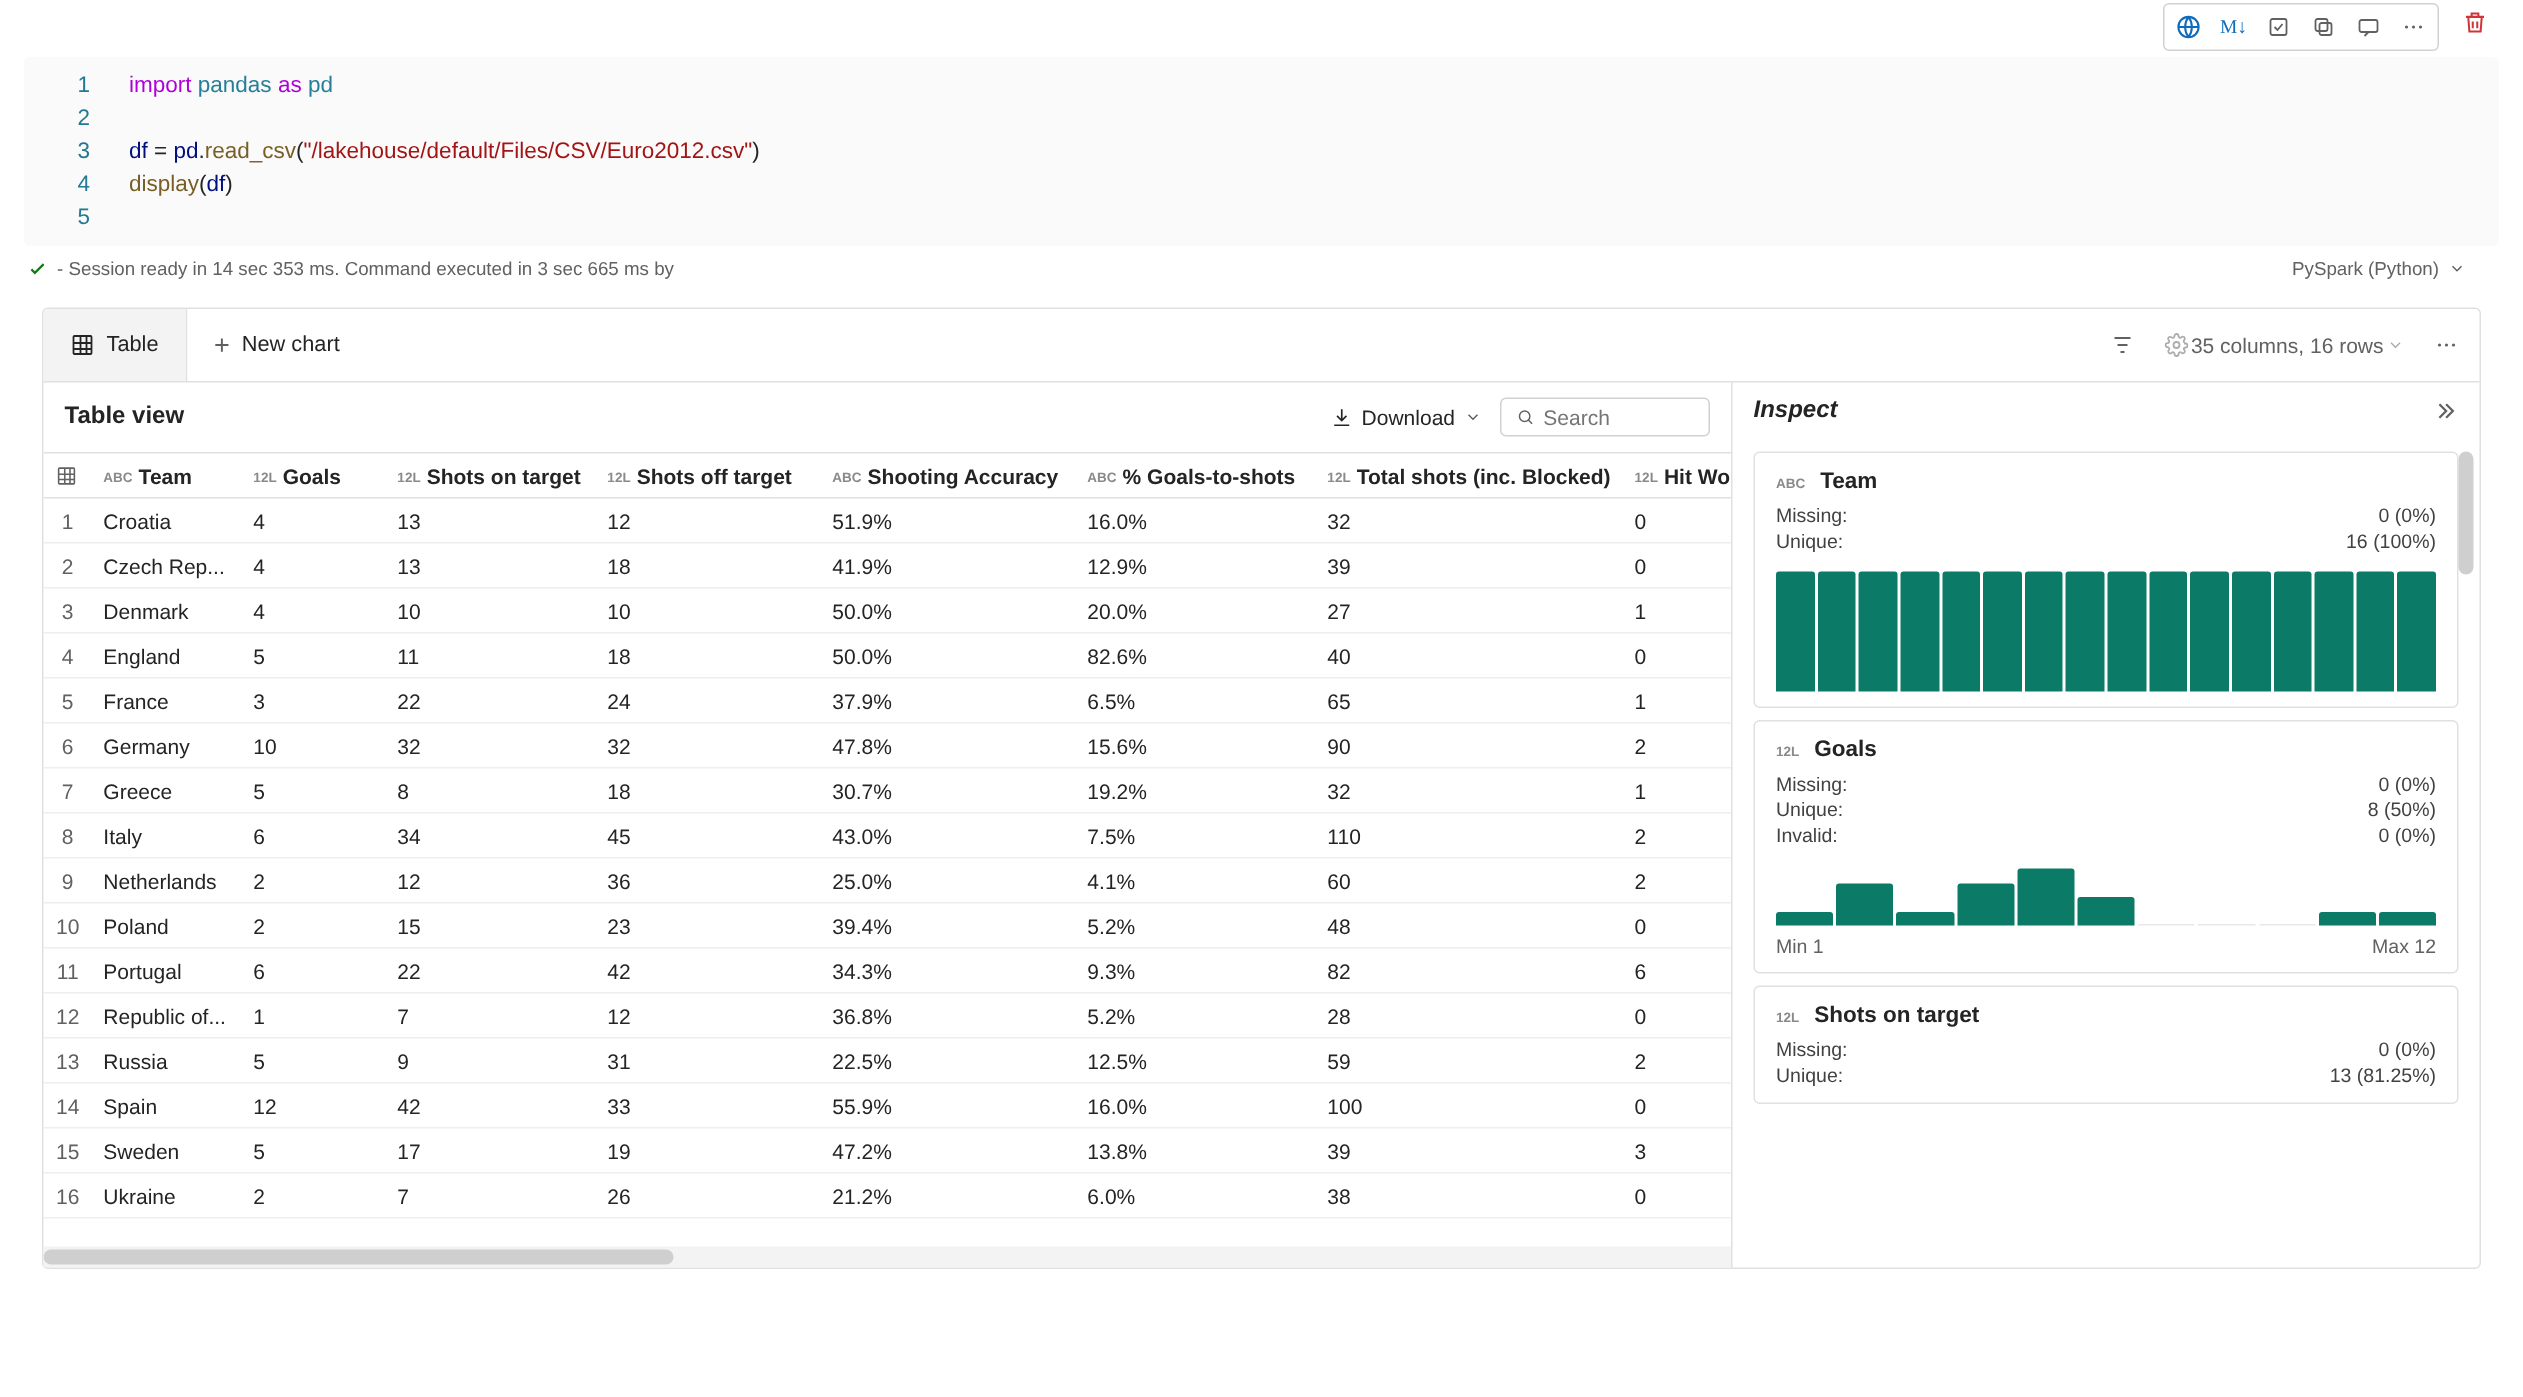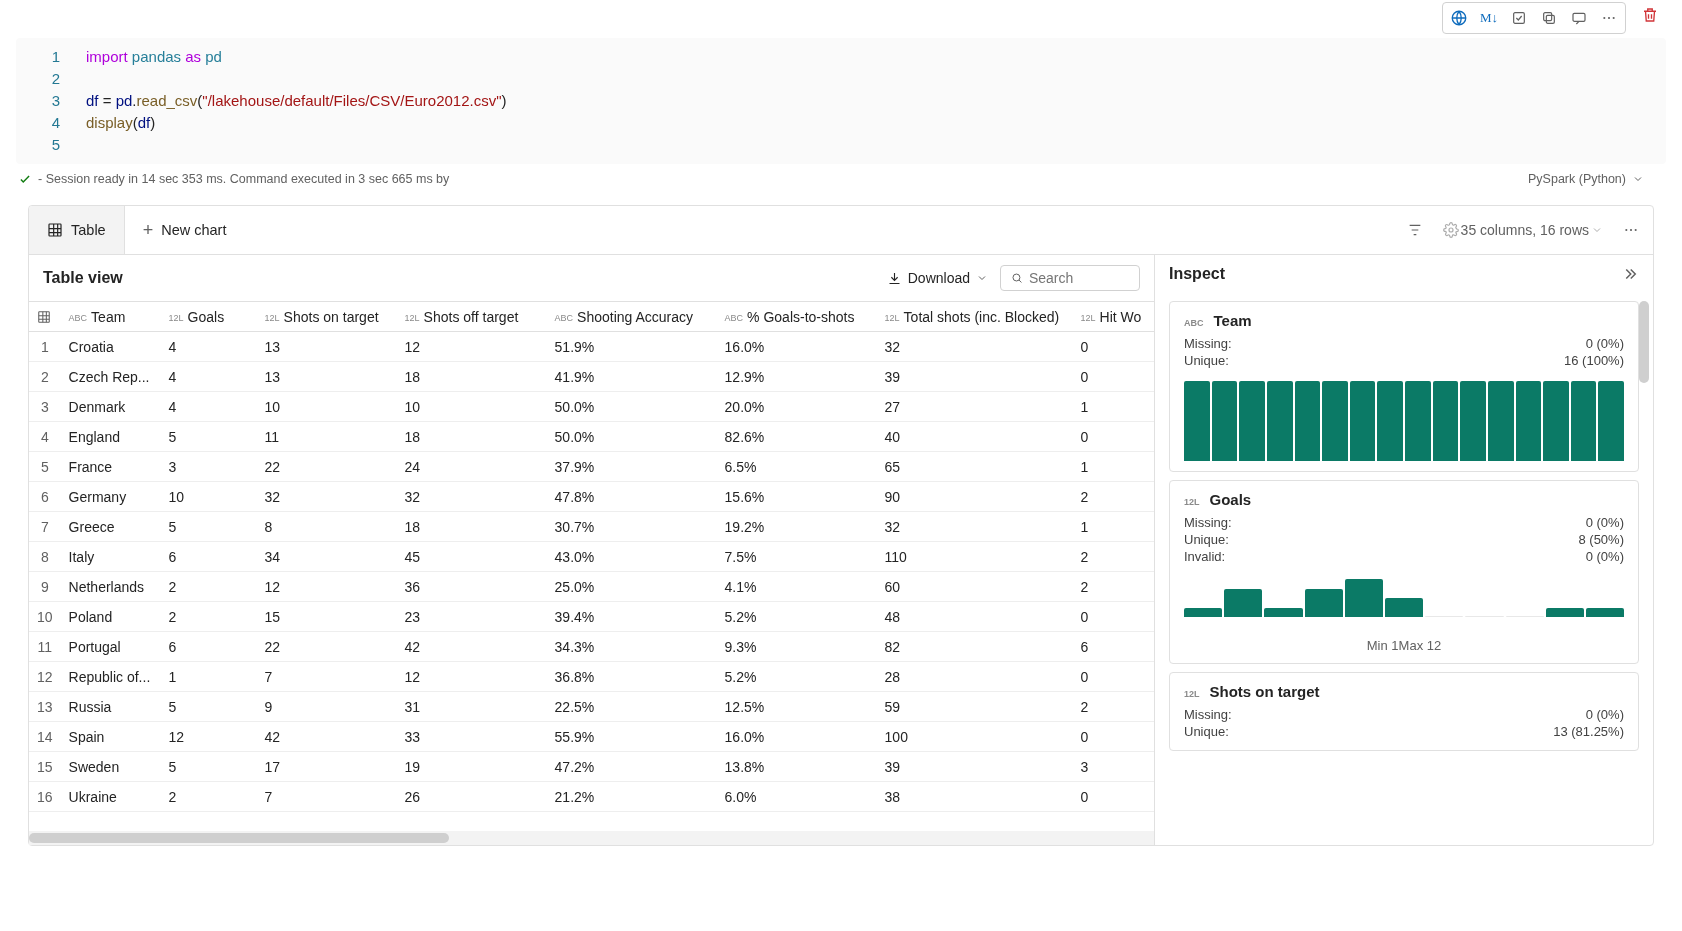--- a/index.html
+++ b/index.html
@@ -50,38 +50,38 @@
   .table-head { display:flex; align-items:center; padding: 10px 14px; gap:12px; }
   .table-title { font-size: 16px; font-weight:600; }
   .table-head .spacer { flex:1; }
   .download { display:flex; align-items:center; gap:6px; font-size:14px; cursor:pointer; color:#242424;}
   .search-wrap { display:flex; align-items:center; gap:6px; border:1px solid #d1d1d1; border-radius:4px; padding: 4px 10px; width: 140px;}
   .search-wrap input { border:none; outline:none; font-size:14px; width:100%; }
 
   .data-table { flex:1; overflow:auto; font-size:14px; }
   table { border-collapse: collapse; width:100%; }
   th, td { text-align:left; padding: 5px 8px; border-bottom: 1px solid #eeeeee; white-space:nowrap; height:30px; }
-  th { font-weight:400; border-top: 1px solid #e0e0e0; border-bottom: 1px solid #e0e0e0; position:sticky; top:0; background:#fff; }
+  th { font-weight:700; border-top: 1px solid #e0e0e0; border-bottom: 1px solid #e0e0e0; position:sticky; top:0; background:#fff; }
   .rowidx-col { width: 38px; text-align:center; color:#616161; }
   .type-tag { font-size:9px; color:#8a8a8a; margin-right:4px; vertical-align:middle; }
 
   .hscroll-track { height:14px; background:#f3f3f3; position:relative; }
   .hscroll-thumb { position:absolute; left:0; top:2px; height:10px; width:420px; background:#cfcfcf; border-radius:6px; cursor:pointer;}
 
   
   .inspect-pane { flex:1; overflow-y:auto; position:relative; }
   .inspect-head { display:flex;align-items:center; padding: 10px 14px; }
-  .inspect-title { font-size:16px; font-weight:600; }
+  .inspect-title { font-size:16px; font-weight:600;font-style:italic; }
   .collapse { margin-left:auto; cursor:pointer; color:#616161;}
   .card { border:1px solid #e0e0e0; border-radius:4px; margin: 8px 14px; padding: 10px 14px; }
   .card-title { display:flex; align-items:baseline; gap:6px; font-size:15px; font-weight:600; margin-bottom:6px;}
   .stat-row { display:flex; justify-content:space-between; font-size:13px; color:#424242; padding:1px 0; }
   .histo { margin-top:12px; height:80px; display:flex; align-items:flex-end; gap:2px; }
   .bar { flex:1; background:#0b7a66; border-radius:2px 2px 0 0; }
-  .minmax { display:flex; justify-content:center; font-size:13px; color:#616161; margin-top:21px;}
+  .minmax { display:flex; justify-content:space-between; font-size:13px; color:#616161; margin-top:6px;}
   .inspect-scroll-thumb { position:absolute; right:4px; top:46px; width:10px; height:82px; background:#cfcfcf; border-radius:6px; cursor:pointer;}
   svg { display:block; }
 </style>
 </head>
 <body>
 
 <div class="cell-toolbar">
   <div class="toolbar-group">
     <div class="toolbar-btn blue">
       <svg width="18" height="18" viewBox="0 0 24 24" fill="none" stroke="currentColor" stroke-width="1.8">

